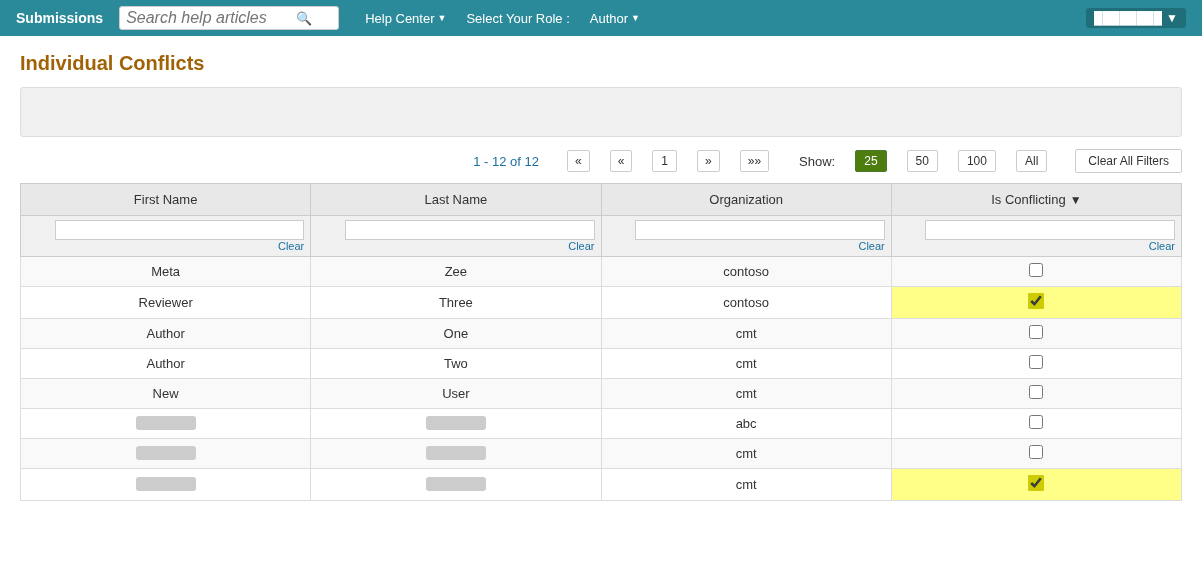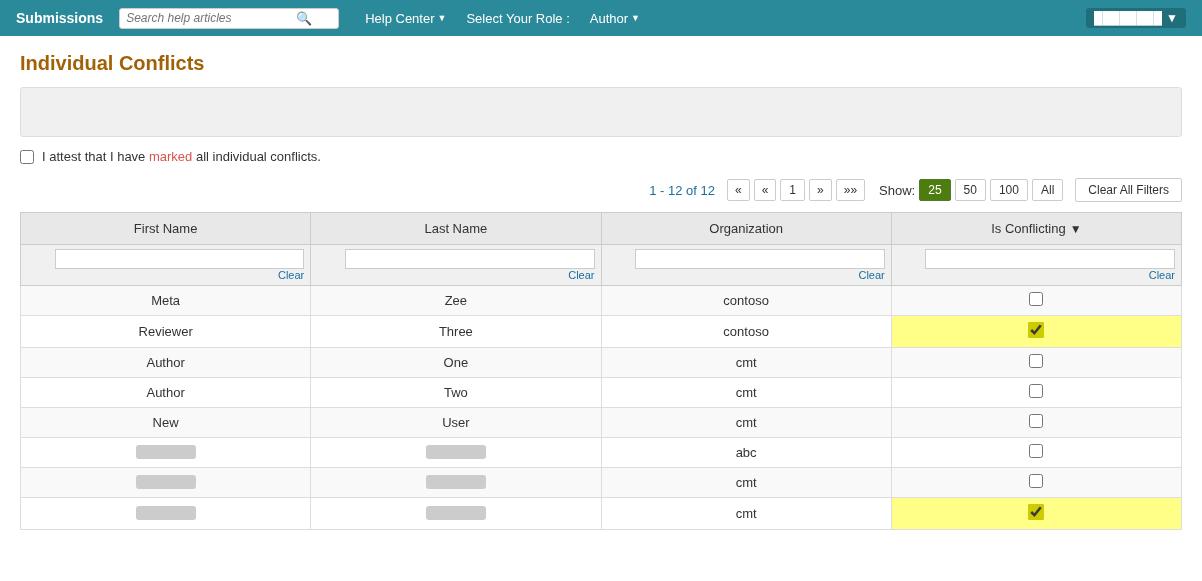--- a/index.html
+++ b/index.html
@@ -25,21 +25,21 @@
       align-items: center;
       background: #fff;
       border: 1px solid #ccc;
       border-radius: 3px;
       padding: 2px 6px;
       flex: 0 0 220px;
     }
     .search-container input {
       border: none;
       outline: none;
-      font-size: 12px;
+      font-size: 16px;
       color: #888;
       width: 170px;
       font-style: italic;
     }
     .search-container span {
       color: #555;
       font-size: 13px;
     }
     .header-nav {
       display: flex;
@@ -105,21 +105,21 @@
     }
     .attest-text .marked {
       color: #d9534f;
     }
 
     
     .pagination-row {
       display: flex;
       align-items: center;
       justify-content: flex-end;
-      gap: 4px;
+      gap: 20px;
       margin-bottom: 10px;
     }
     .pagination-info {
       color: #1a6fa0;
       font-size: 13px;
       margin-right: 8px;
     }
     .page-btn {
       border: 1px solid #ccc;
       background: #fff;
@@ -266,26 +266,20 @@
     <span>▼</span>
   </div>
 </div>
 
 <div class="main-content">
 
   <div class="page-title">Individual Conflicts</div>
 
   <div class="info-box"></div>
 
-  <div class="attest-row">
-    <input type="checkbox" style="">
-    <span class="attest-text">
-      I attest that I have <span class="marked">marked</span> all individual conflicts.
-    </span>
-  </div>
 
   <div class="pagination-row">
     <span class="pagination-info">1 - 12 of 12</span>
     <button class="page-btn">«</button>
     <button class="page-btn">«</button>
     <button class="page-num">1</button>
     <button class="page-btn">»</button>
     <button class="page-btn">»»</button>
     <span class="show-label">Show:</span>
     <button class="show-btn active">25</button>

